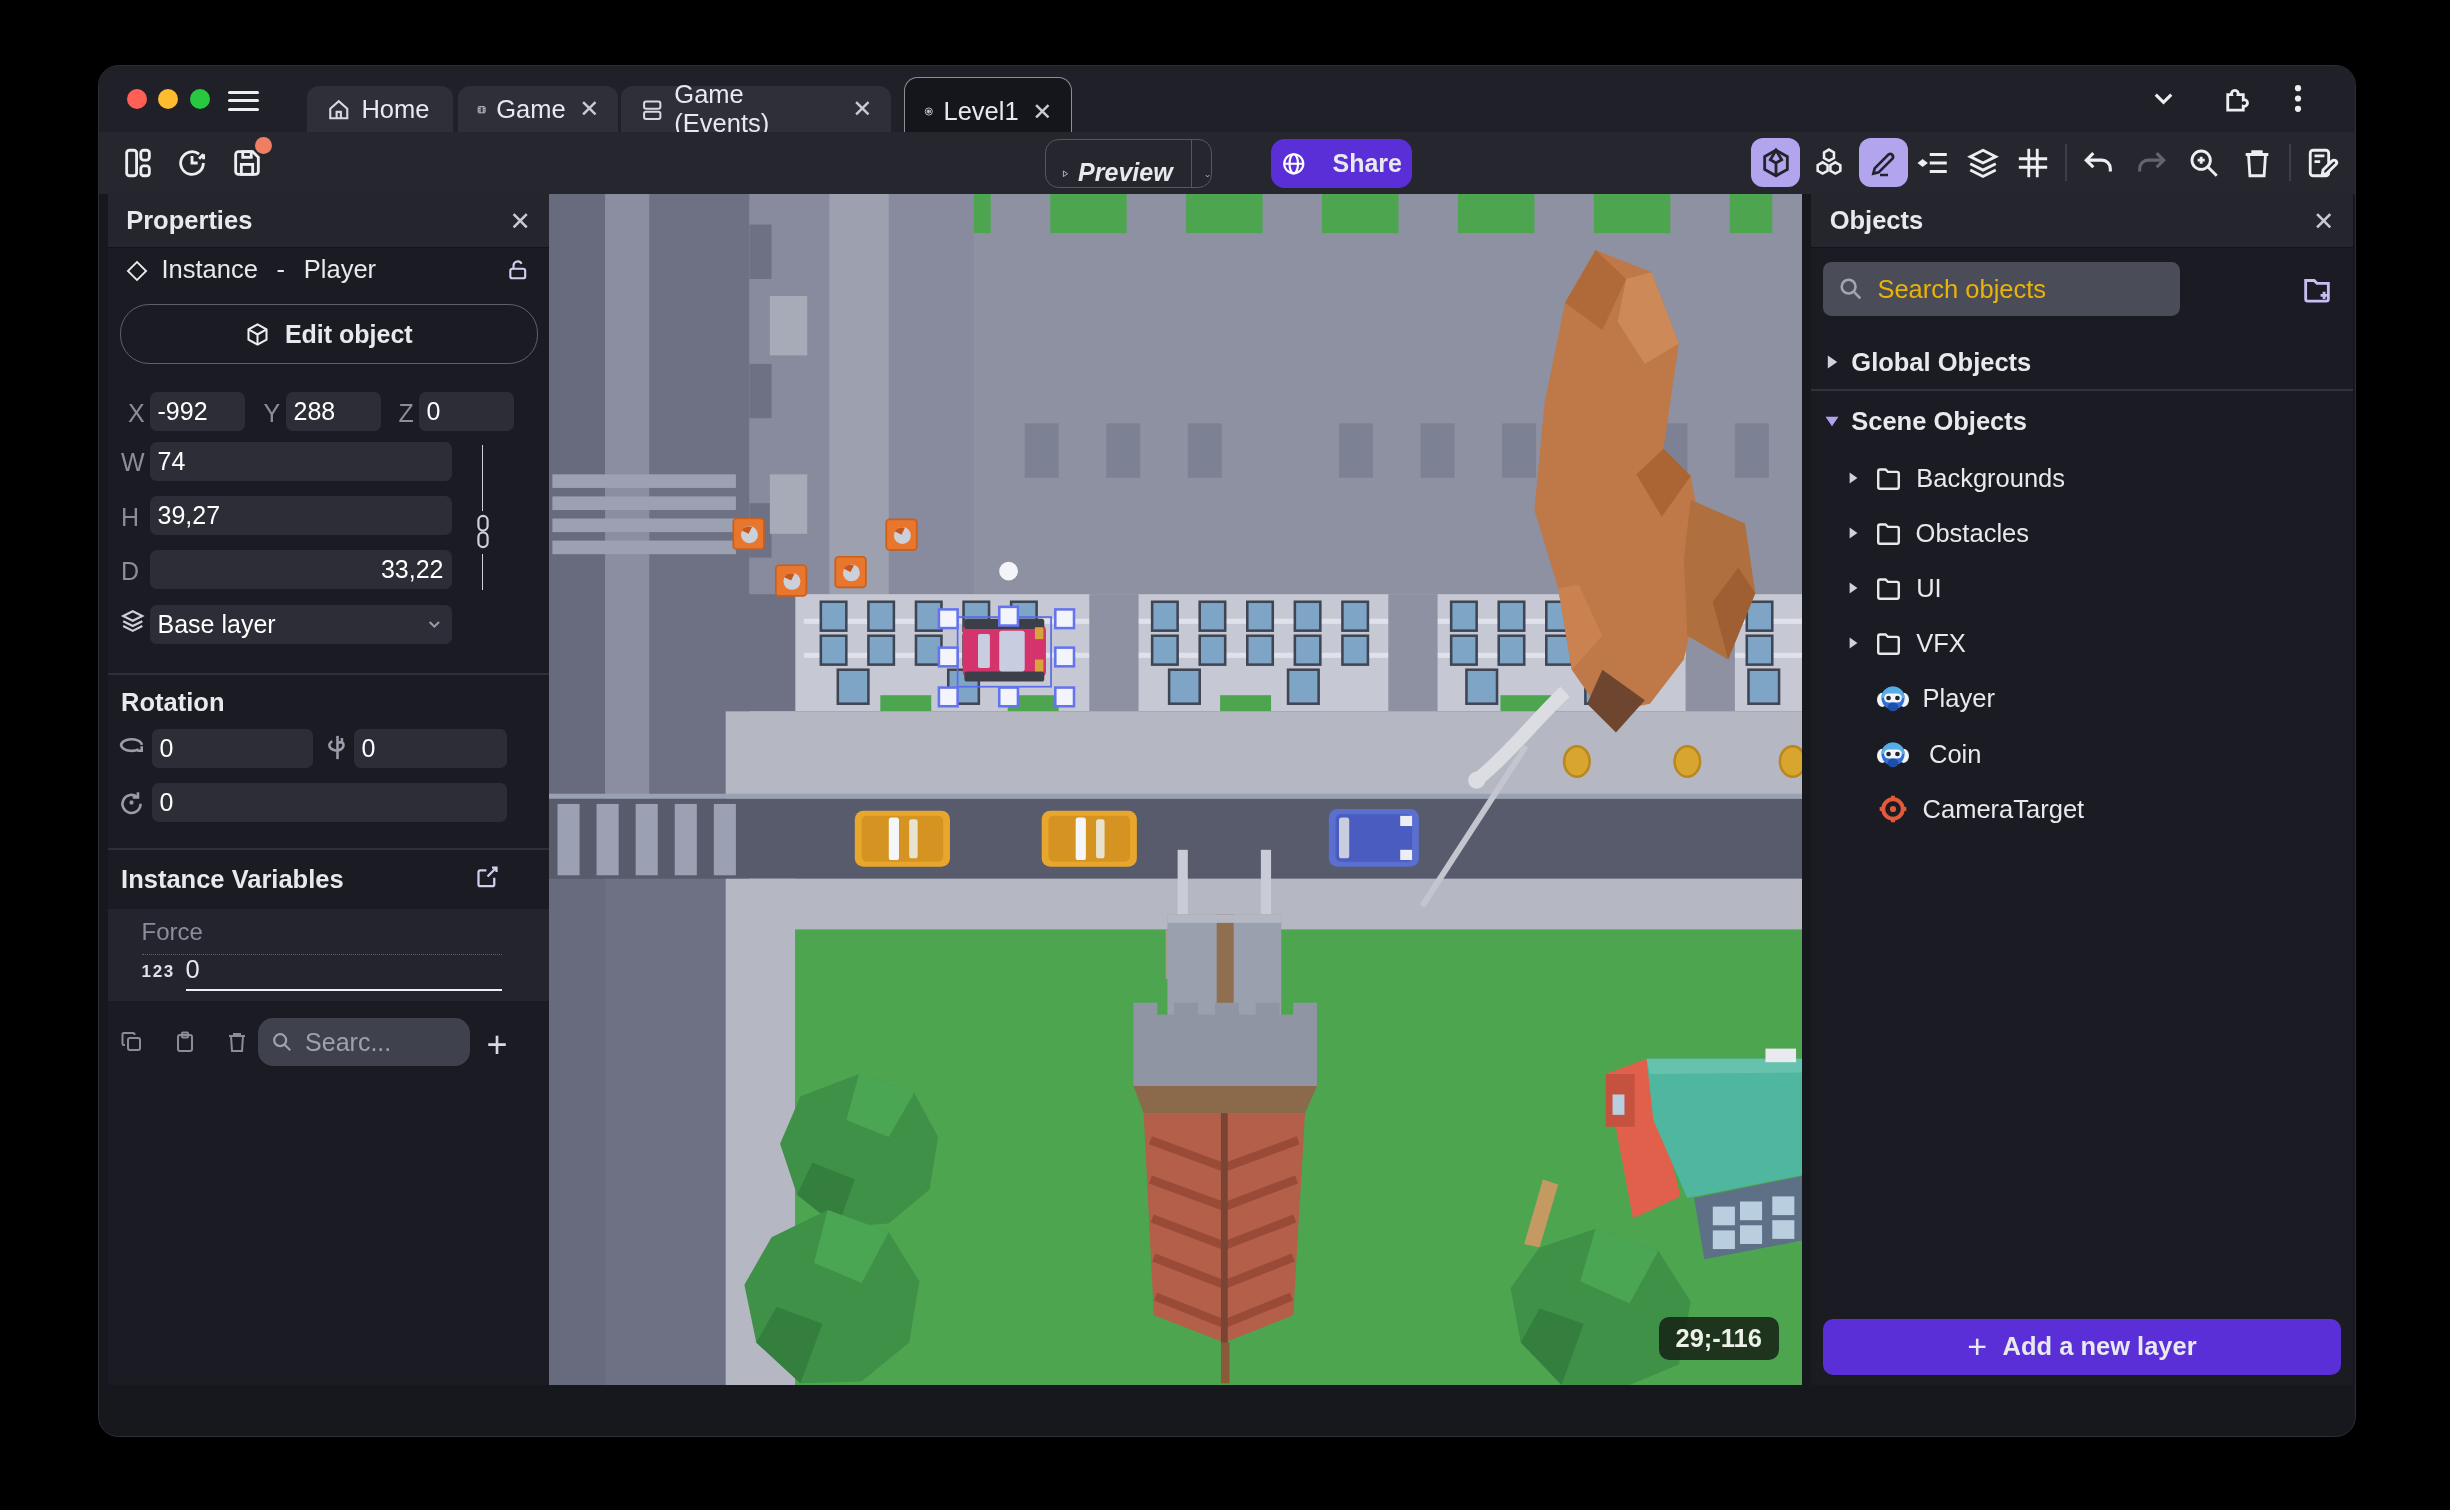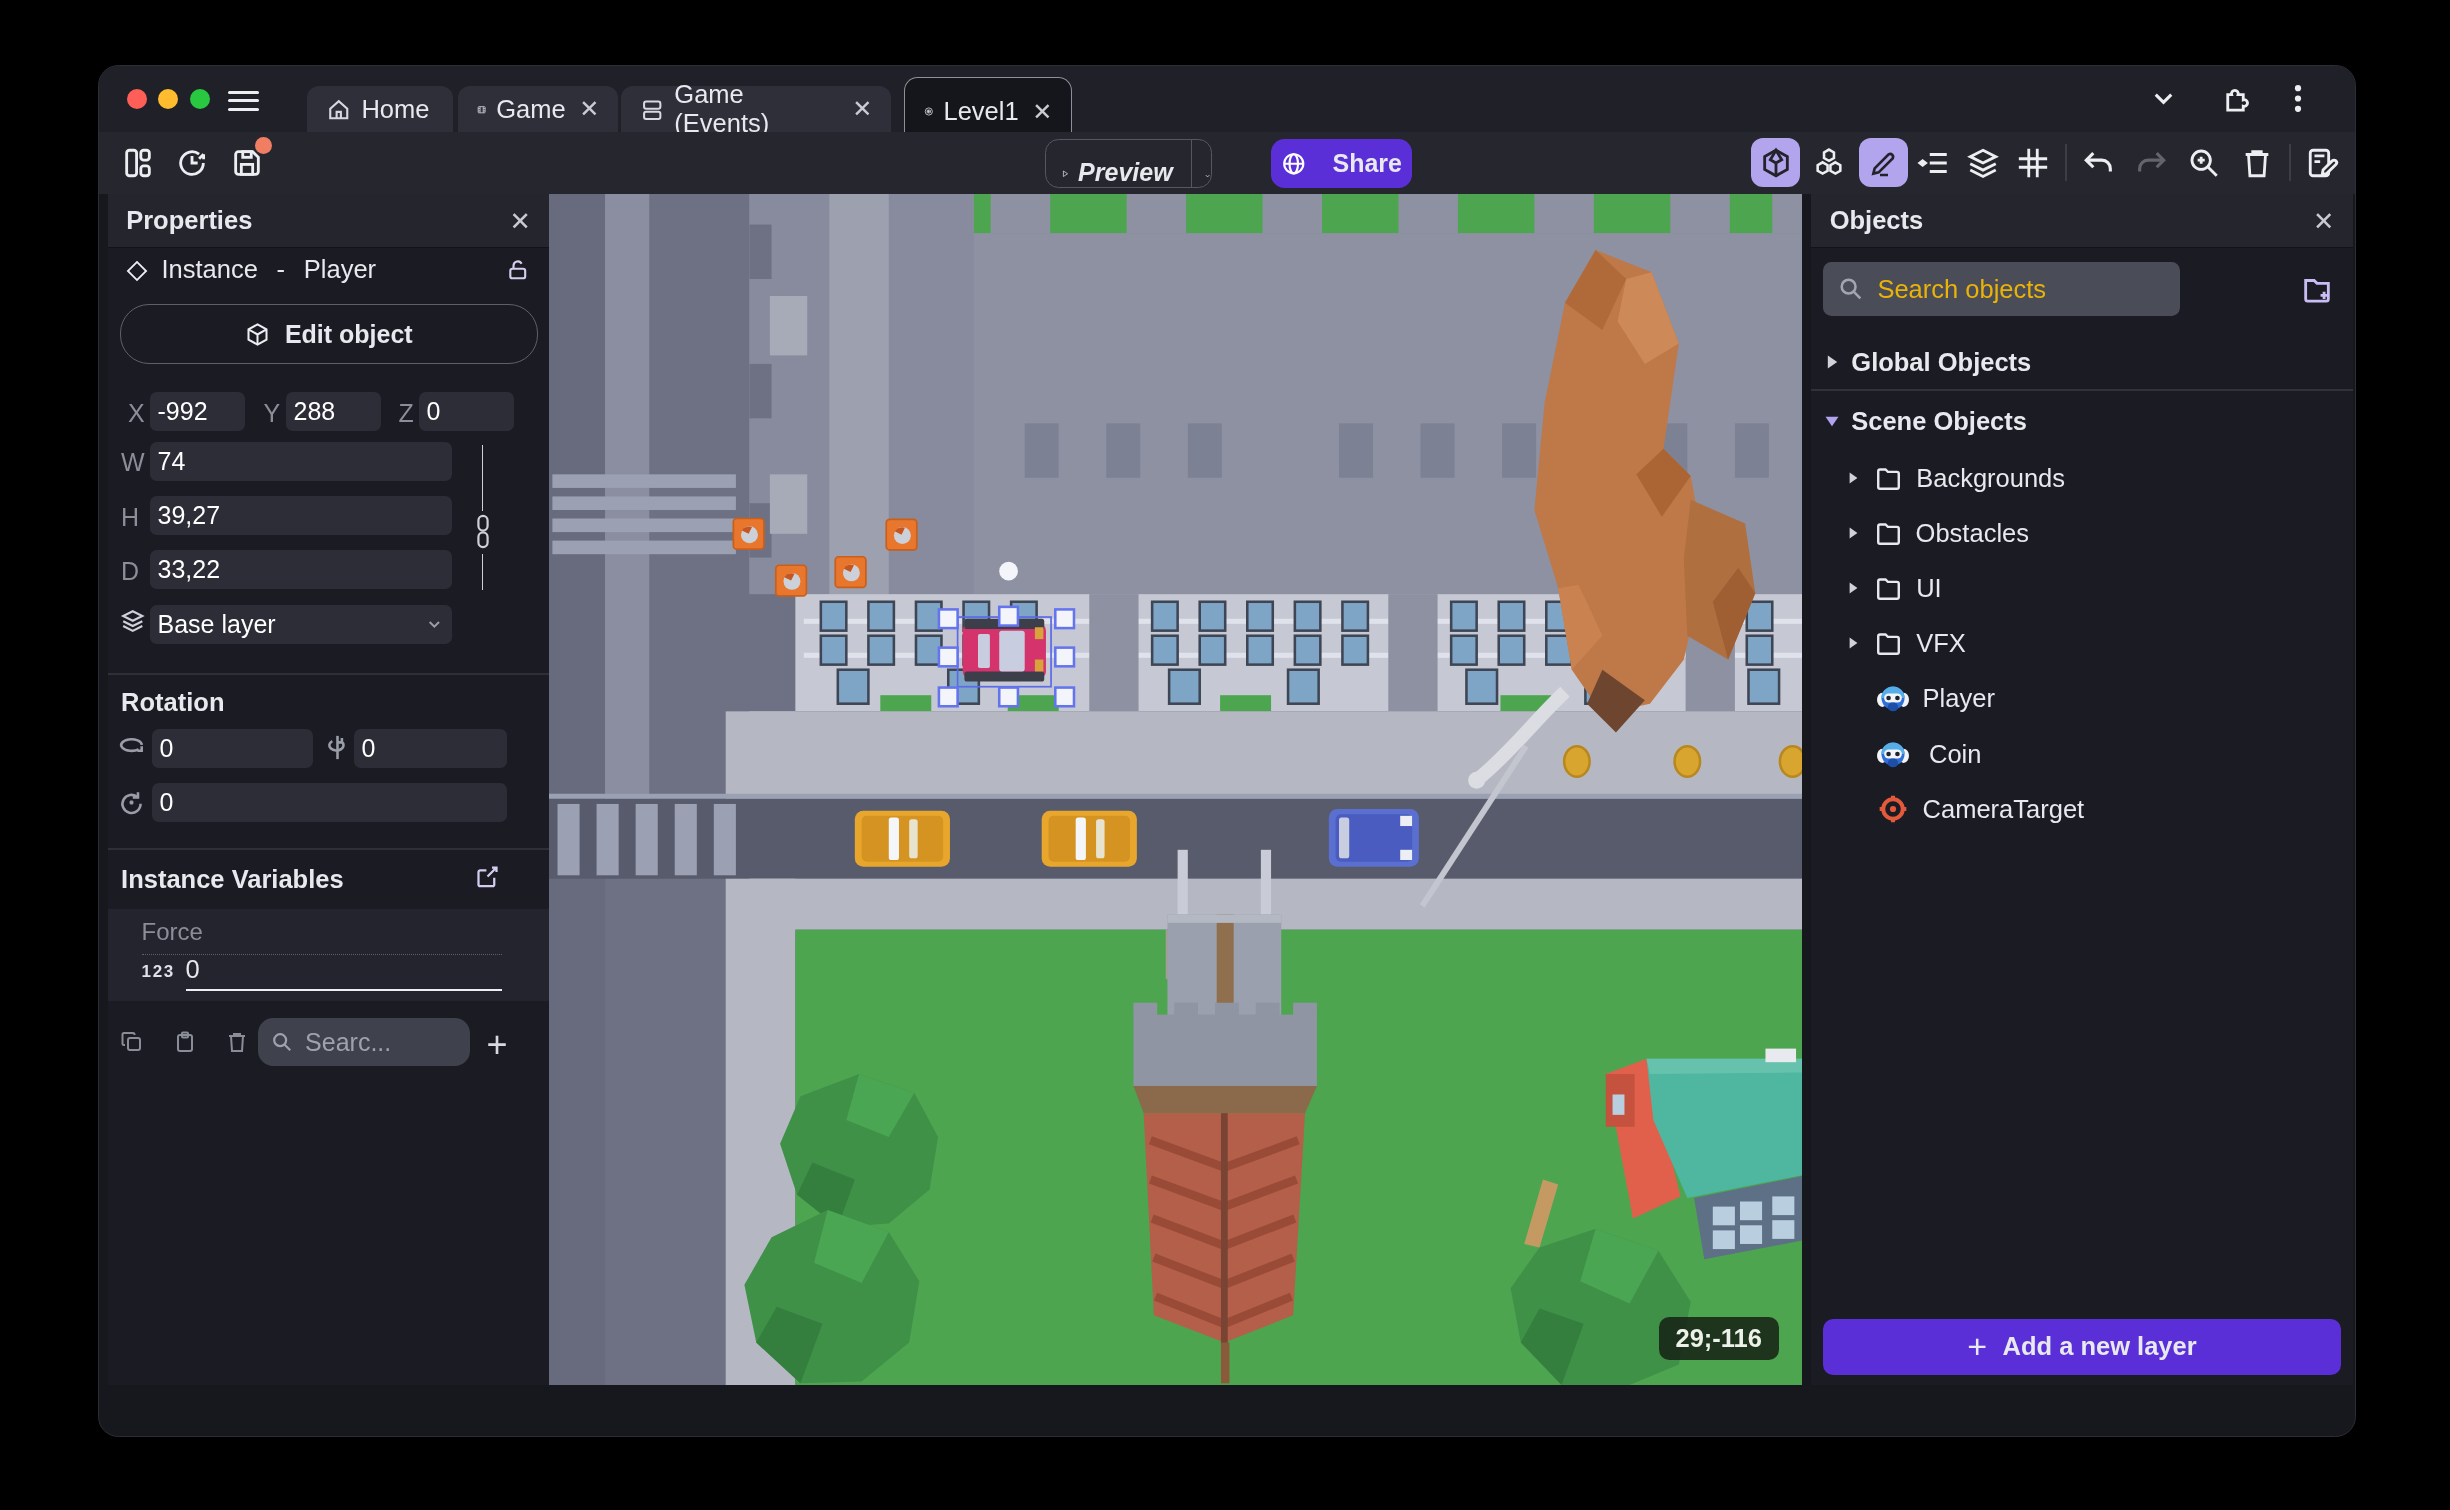--- a/index.html
+++ b/index.html
@@ -245,21 +245,21 @@
       <span class="lab abs" style="left:156px;top:151px">Y</span>
       <input class="field abs" style="left: 178px; top: 144px; width: 95px;" value="288">
       <span class="lab abs" style="left:291px;top:151px">Z</span>
       <input class="field abs" style="left: 311px; top: 144px; width: 95px;" value="0">
 
       <span class="lab abs" style="left:13.6px;top:200px">W</span>
       <input class="field abs" style="left: 42px; top: 194px; width: 302px;" value="74">
       <span class="lab abs" style="left:13.6px;top:255px">H</span>
       <input class="field abs" style="left: 42px; top: 248px; width: 302px;" value="39,27">
       <span class="lab abs" style="left:13.6px;top:309px">D</span>
-      <input class="field abs" style="left: 42px; top: 302px; width: 302px;" value="33,22">
+      <input class="field abs" style="left: 42px; top: 302px; width: 302px; text-align: right;" value="33,22">
 
       <span class="abs" style="left:374px;top:197px;width:1.7px;height:66px;background:#cfd0da"></span>
       <svg class="abs" style="left:364px;top:265px" width="22" height="37" viewBox="0 0 24 40" fill="none" stroke="#cfd0da" stroke-width="2.4">
             <rect x="7" y="3" width="10" height="16" rx="5"></rect>
             <rect x="7" y="21" width="10" height="16" rx="5"></rect>
           </svg>
       <span class="abs" style="left:374px;top:306px;width:1.7px;height:36px;background:#cfd0da"></span>
 
       <svg class="abs" style="left:12px;top:360px" width="25.5" height="25.5" viewBox="0 0 24 24" fill="none" stroke="#cfd0da" stroke-width="2">
             <path d="M12 3 l9 4.5 -9 4.5 -9 -4.5 Z"></path>

